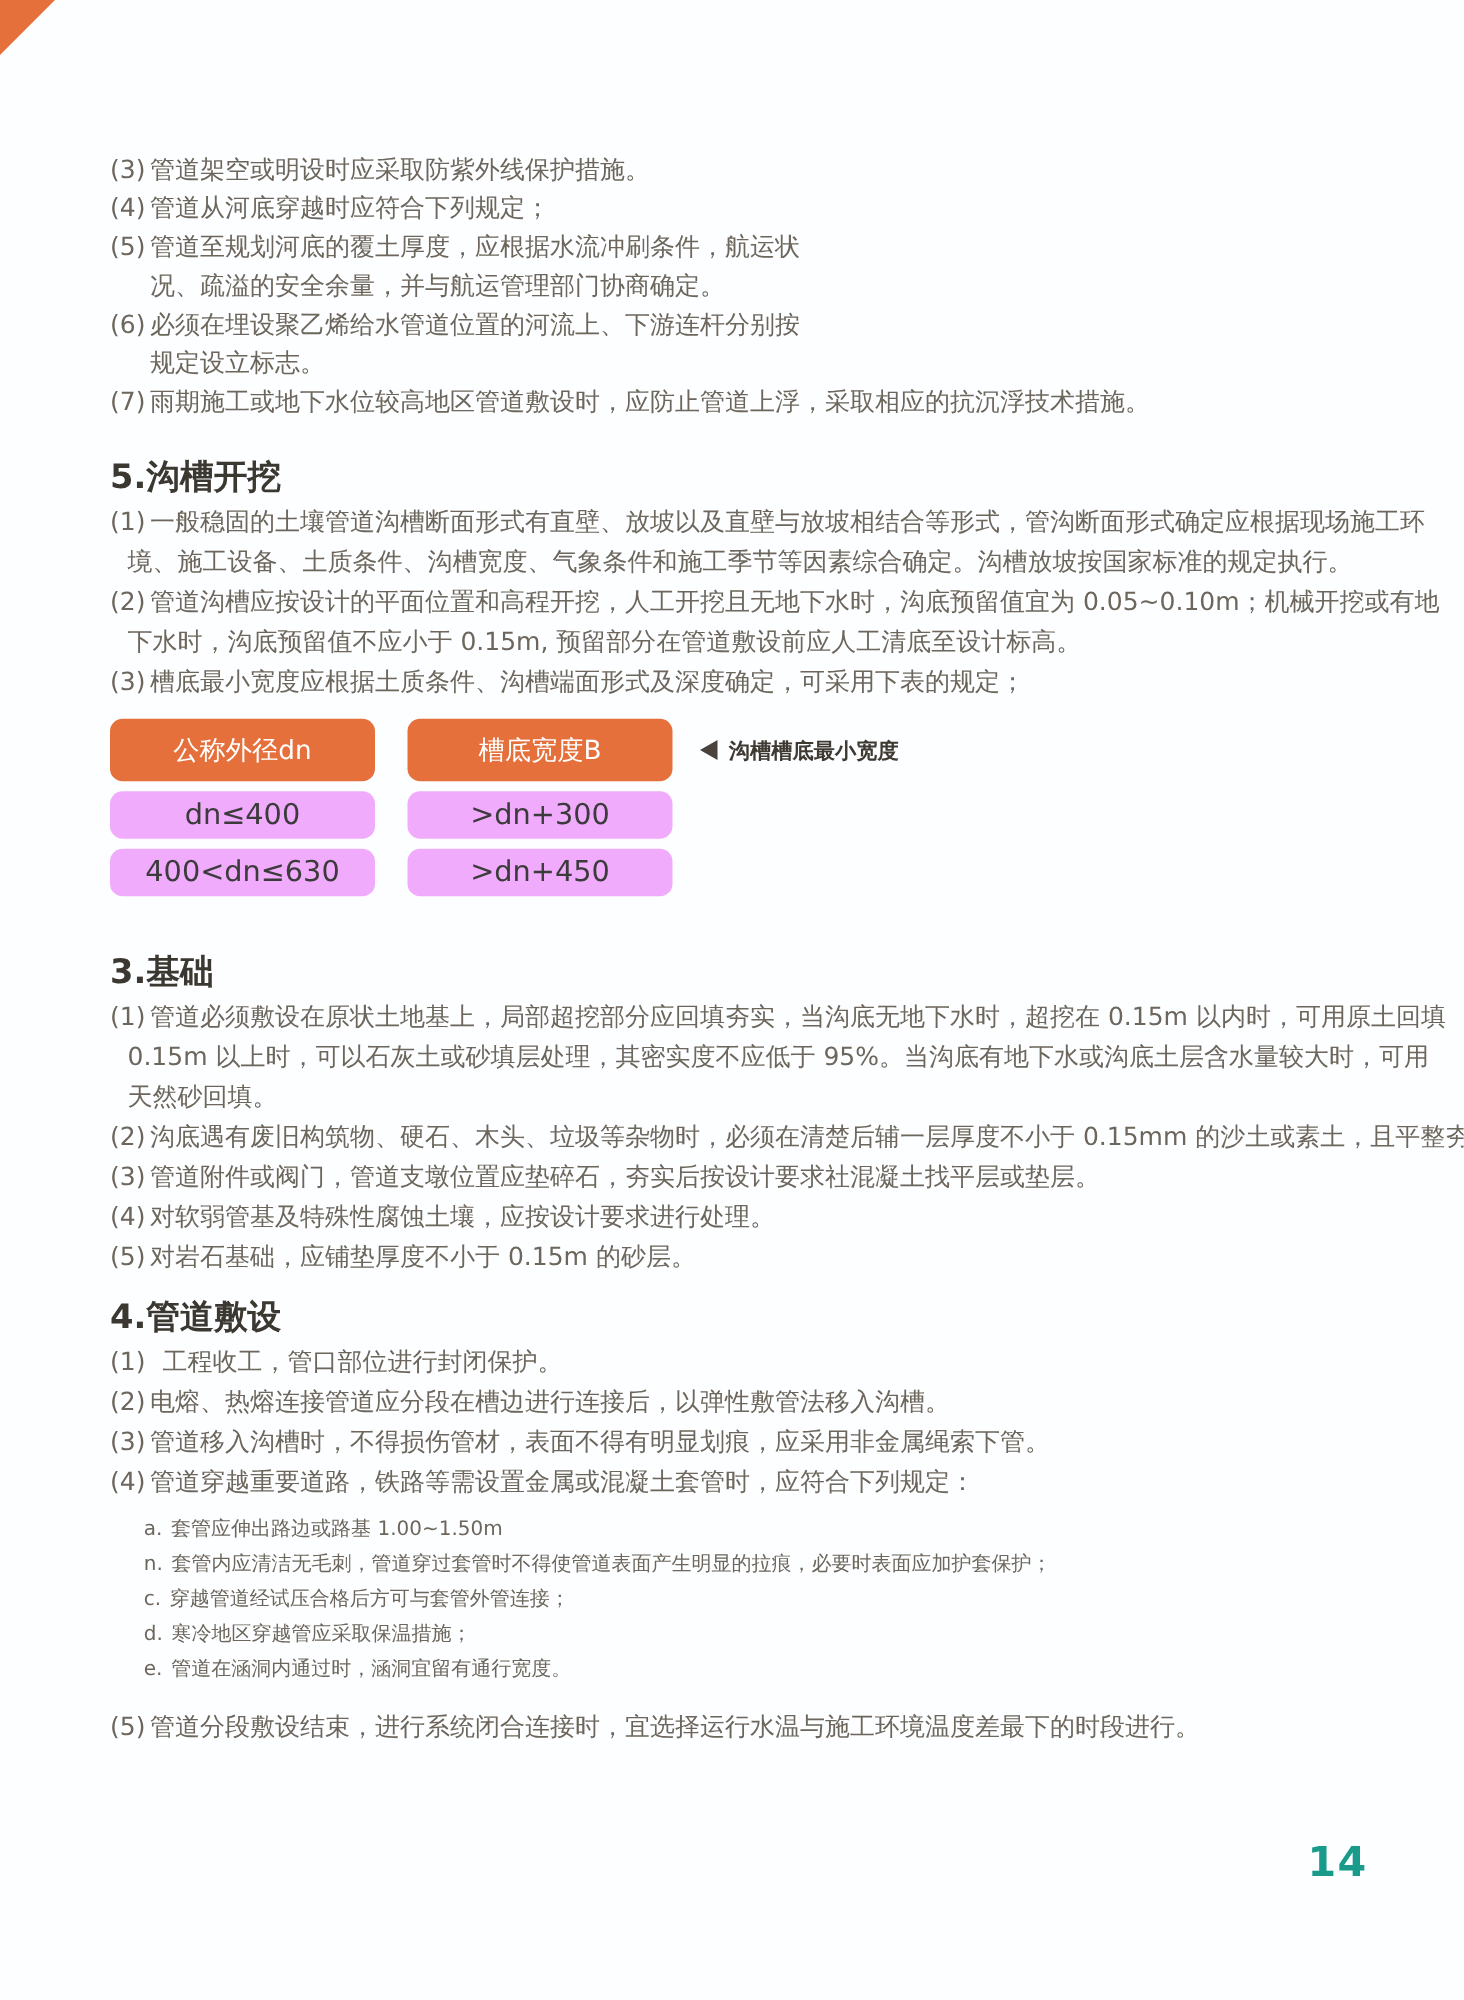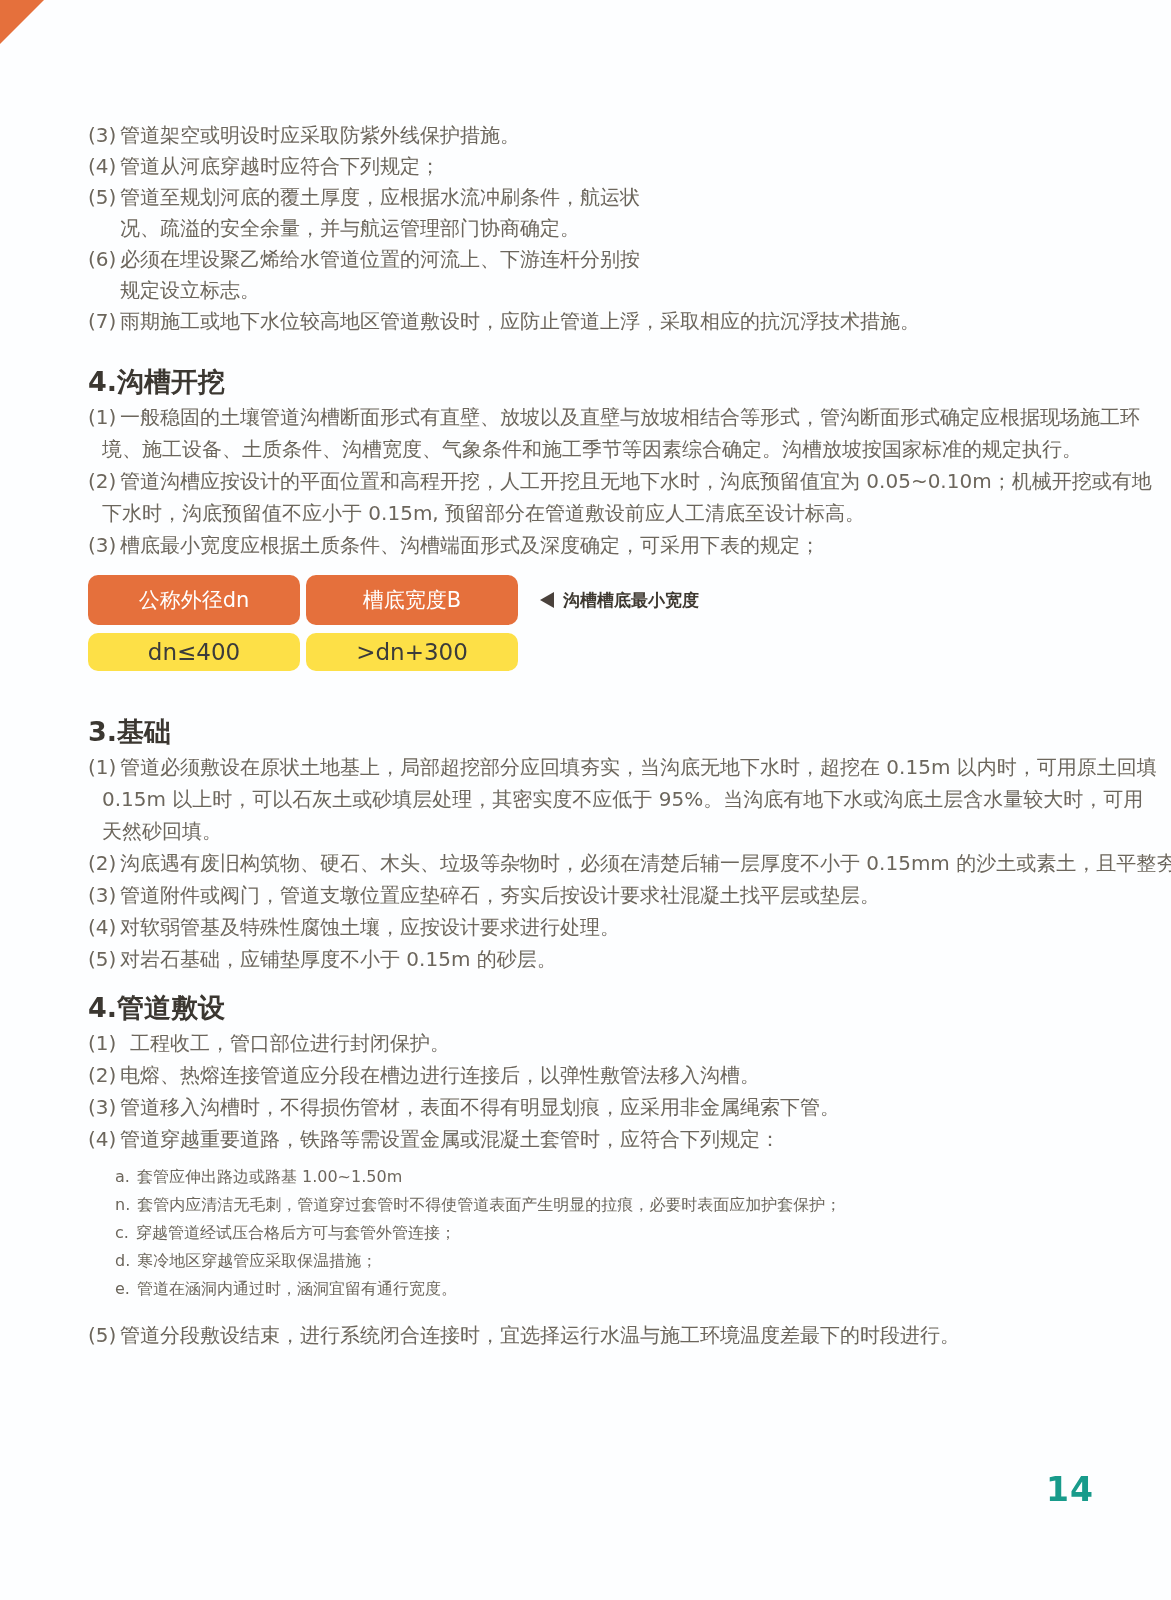--- a/index.html
+++ b/index.html
@@ -25,24 +25,24 @@
   .line.indent-more{margin-left:10px;}
   .sec-title{
     margin:0;font-size:27px;font-weight:bold;color:#3B3731;line-height:38px;
     font-family:"DejaVu Sans","Liberation Sans",sans-serif;
   }
   .mt-s2{margin-top:26px;}
   .mt-s3{margin-top:42px;}
   .mt-s4{margin-top:14px;}
   .table-wrap{display:flex;align-items:flex-start;margin-top:14px;}
   .ptable{display:flex;flex-direction:column;gap:8px;}
-  .trow{display:flex;gap:6px;}
+  .trow{display:flex;gap:26px;}
   .cell{width:212px;border-radius:10px;text-align:center;white-space:nowrap;}
   .hcell{background:#E5703C;color:#ffffff;font-size:21px;height:50px;line-height:50px;}
-  .dcell{background:#fde047;color:#3B3B3B;font-size:23px;height:38px;line-height:38px;}
+  .dcell{background:#f0abfc;color:#3B3B3B;font-size:23px;height:38px;line-height:38px;}
   .caption{display:flex;align-items:center;height:50px;margin-left:22px;
     font-weight:bold;color:#3E3931;font-size:17px;white-space:nowrap;text-align:center;}
   .arrow-icon{display:inline-block;width:0;height:0;
     border-top:8px solid transparent;border-bottom:8px solid transparent;
     border-right:14px solid #4A423C;margin-right:9px;}
   .sub-list{margin-left:27px;margin-top:8px;}
   .sub-item{font-size:16px;line-height:28px;white-space:nowrap;}
   .sub-item .smarker{margin-right:7px;}
   .final{margin-top:16px;}
   .page-number{
@@ -74,21 +74,21 @@
     <div class="item">
       <span class="marker">(6)</span>
       <span class="line">必须在埋设聚乙烯给水管道位置的河流上、下游连杆分别按</span>
       <span class="line">规定设立标志。</span>
     </div>
     <div class="item">
       <span class="marker">(7)</span>
       <span class="line">雨期施工或地下水位较高地区管道敷设时，应防止管道上浮，采取相应的抗沉浮技术措施。</span>
     </div>
 
-    <h2 class="sec-title mt-s2">4.沟槽开挖</h2>
+    <h2 class="sec-title mt-s2">5.沟槽开挖</h2>
     <div class="sec">
       <div class="item">
         <span class="marker">(1)</span>
         <span class="line">一般稳固的土壤管道沟槽断面形式有直壁、放坡以及直壁与放坡相结合等形式，管沟断面形式确定应根据现场施工环</span>
         <span class="line outdent">境、施工设备、土质条件、沟槽宽度、气象条件和施工季节等因素综合确定。沟槽放坡按国家标准的规定执行。</span>
       </div>
       <div class="item">
         <span class="marker">(2)</span>
         <span class="line">管道沟槽应按设计的平面位置和高程开挖，人工开挖且无地下水时，沟底预留值宜为 0.05~0.10m；机械开挖或有地</span>
         <span class="line outdent">下水时，沟底预留值不应小于 0.15m, 预留部分在管道敷设前应人工清底至设计标高。</span>
@@ -101,20 +101,24 @@
 
     <div class="table-wrap">
       <div class="ptable">
         <div class="trow">
           <div class="cell hcell">公称外径dn</div>
           <div class="cell hcell">槽底宽度B</div>
         </div>
         <div class="trow">
           <div class="cell dcell">dn≤400</div>
           <div class="cell dcell">&gt;dn+300</div>
+        </div>
+        <div class="trow">
+          <div class="cell dcell">400&lt;dn≤630</div>
+          <div class="cell dcell">&gt;dn+450</div>
         </div>
       </div>
       <div class="caption">
         <span class="arrow-icon"></span>
         <span>沟槽槽底最小宽度</span>
       </div>
     </div>
 
     <h2 class="sec-title mt-s3">3.基础</h2>
     <div class="sec">

